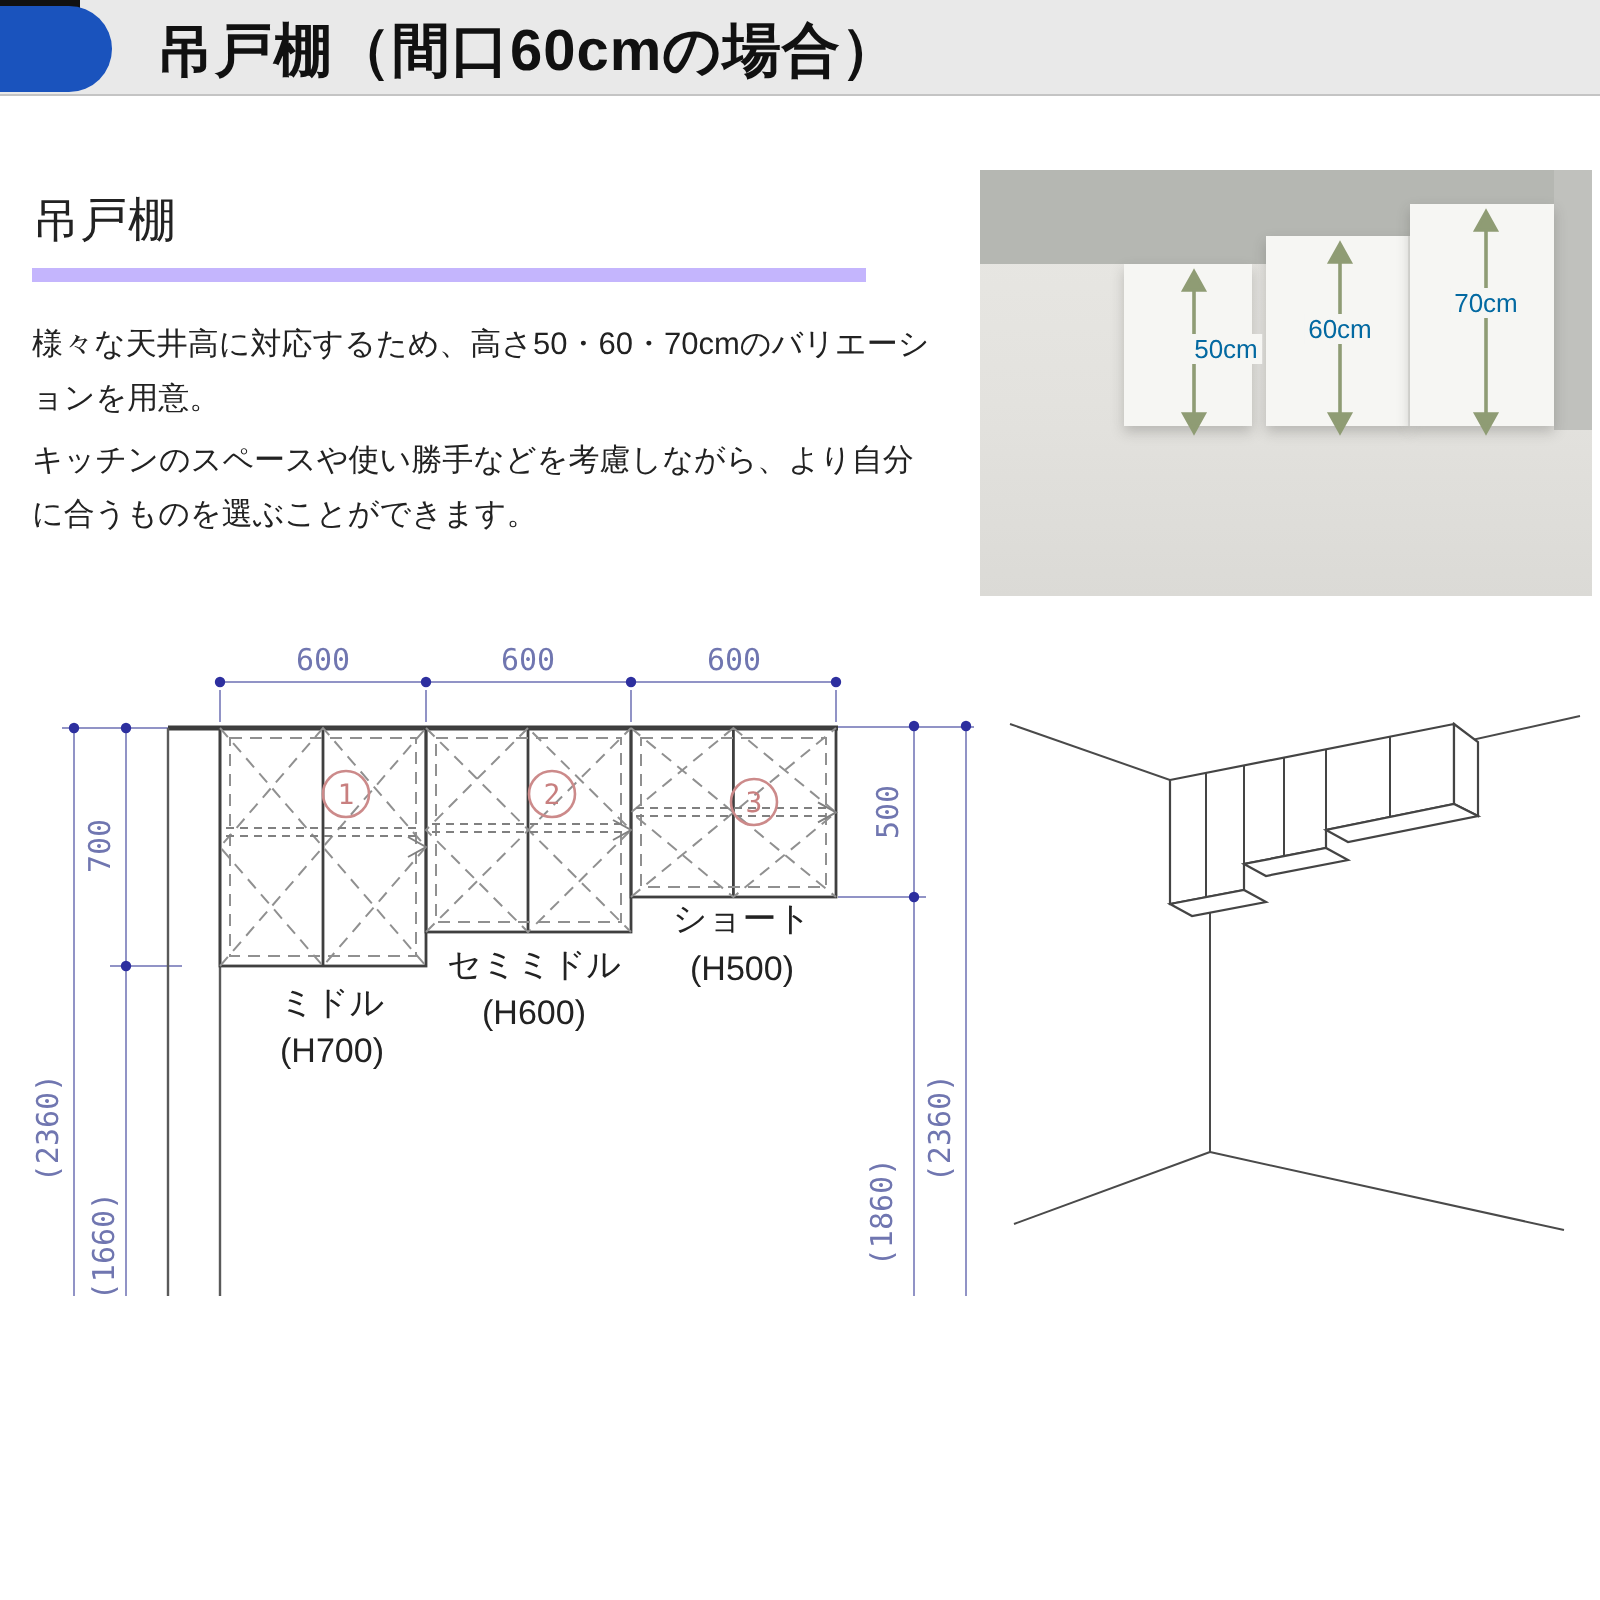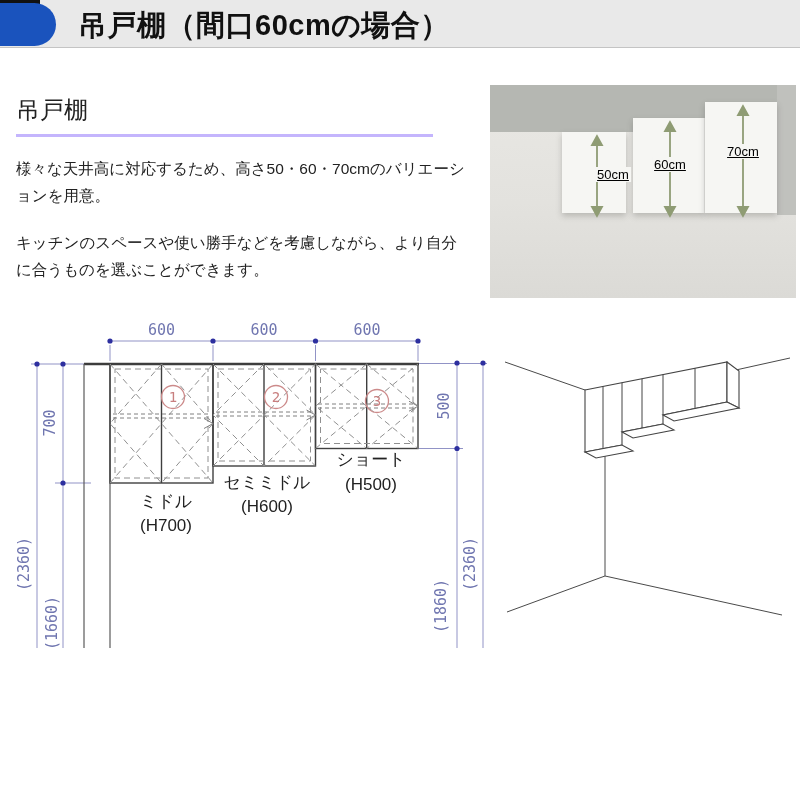--- a/index.html
+++ b/index.html
@@ -12,36 +12,36 @@
          background:#e9e9e9; border-bottom:1px solid #c4c4c4; }
   .hdr-black { position:absolute; left:0; top:0; width:40px; height:4px; background:#111; }
   .hdr-pill { position:absolute; left:0; top:3px; width:56px; height:43px;
               background:#1a53bd; border-radius:0 22px 22px 0; }
   .hdr-title { position:absolute; left:78px; top:6px; font-size:29px; font-weight:bold;
                letter-spacing:0.5px; color:#111; white-space:nowrap; }
 
   
   .intro { position:absolute; left:16px; top:94px; width:452px; }
   .intro h2 { font-size:24px; font-weight:normal; color:#222;
-              padding-bottom:8px; border-bottom:3px solid #c4b5fd; width:417px; }
+              padding-bottom:8px; border-bottom:7px solid #c4b5fd; width:417px; }
   .intro p { font-size:15.5px; line-height:27px; color:#222; margin-top:18px; }
-  .intro p + p { margin-top:20px; }
+  .intro p + p { margin-top:4px; }
 
   
   .photo { position:absolute; left:490px; top:85px; width:306px; height:213px;
            background:linear-gradient(180deg,#e9e8e4 0%,#e3e2de 55%,#dbdad6 100%); overflow:hidden; }
   .ceiling { position:absolute; left:0; top:0; width:306px; height:47px; background:#b5b7b2; }
   .side-strip { position:absolute; left:287px; top:0; width:19px; height:130px; background:#c0c1bd; }
   .cab { position:absolute; background:#f6f6f3; box-shadow:0 3px 6px rgba(60,60,55,0.25); }
   .cab1 { left:72px;  top:47px; width:64px; height:81px; }
   .cab2 { left:143px; top:33px; width:72px; height:95px; border-right:1px solid #e2e2df; }
   .cab3 { left:215px; top:17px; width:72px; height:111px; }
   .photo svg { position:absolute; left:0; top:0; }
-  .ph-label { position:absolute; transform:translateX(-50%); font-size:13px; color:#000000;
-              background:#f6f6f3; padding:0 2px; line-height:15px;text-decoration:underline; }
+  .ph-label { position:absolute; transform:translateX(-50%); font-size:13px; color:#0369a1;
+              background:#f6f6f3; padding:0 2px; line-height:15px; }
 
   
   .plan { position:absolute; left:15px; top:320px; }
   .iso  { position:absolute; left:495px; top:330px; }
   text.dim { font-family:"DejaVu Sans Mono","Liberation Mono",monospace; font-size:15px; fill:#7076b0; }
   text.call { font-family:"DejaVu Sans Mono","Liberation Mono",monospace; font-size:14px; fill:#c87f7f; }
   text.cabname { font-family:"Liberation Sans","DejaVu Sans",sans-serif; font-size:17px; fill:#222; }
 </style>
 </head>
 <body>

